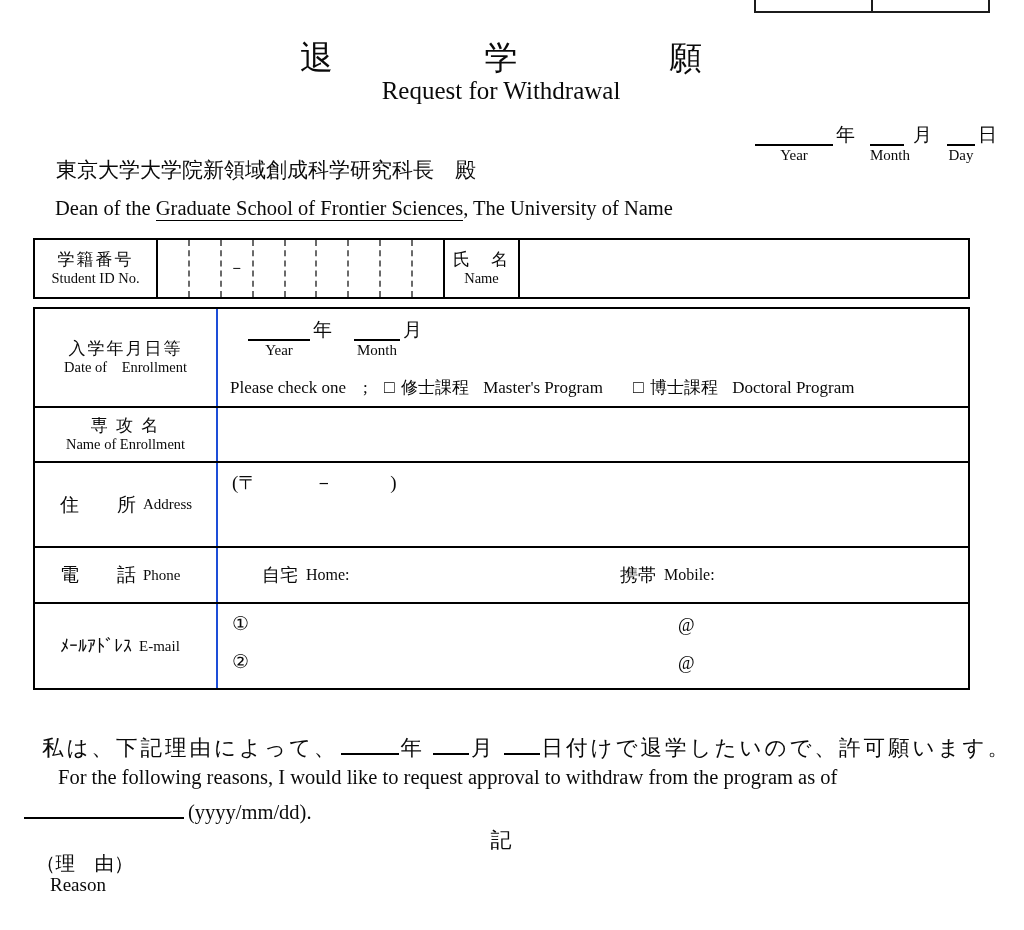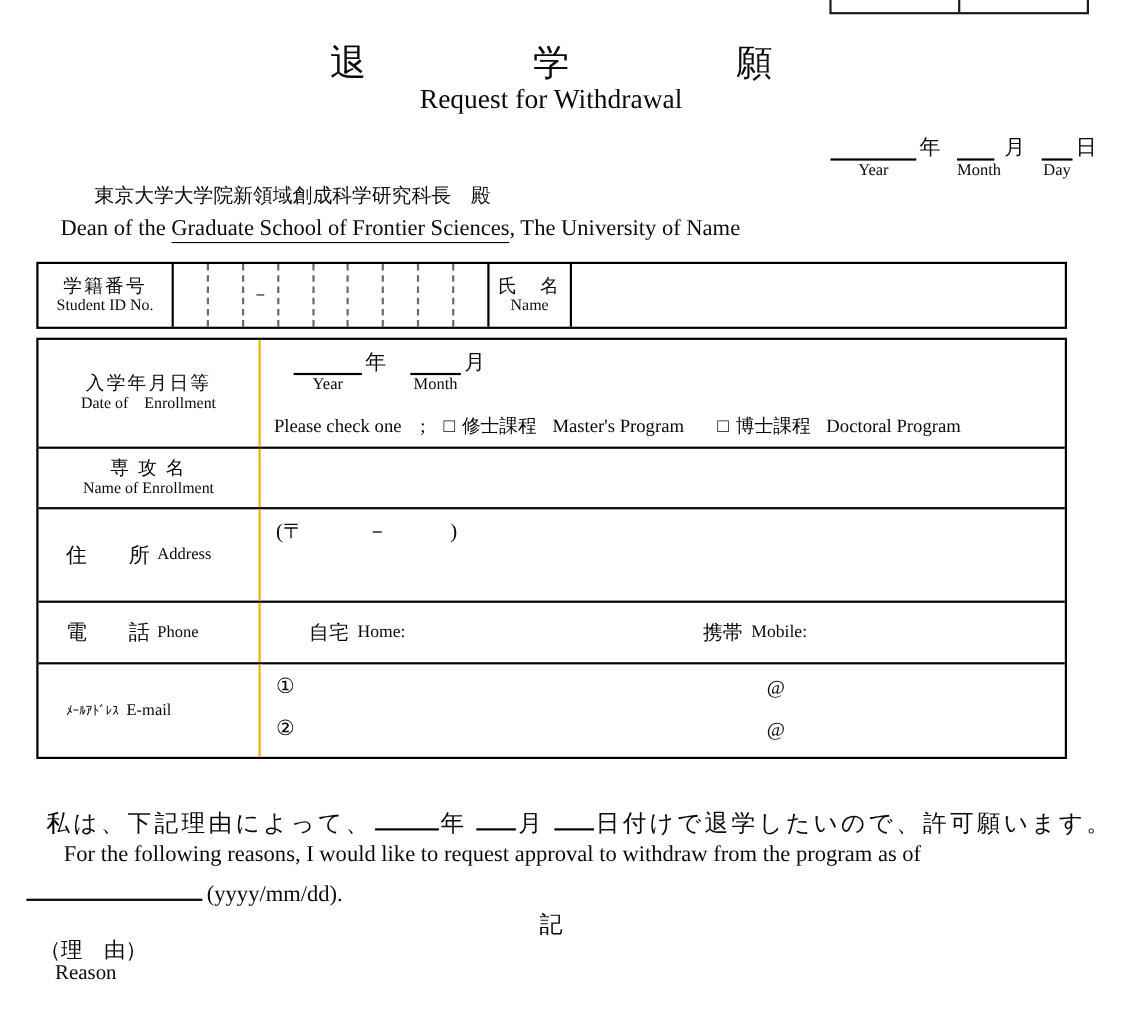--- a/index.html
+++ b/index.html
@@ -22,21 +22,21 @@
   
   .date-line { position: absolute; left: 744px; top: 124px; white-space: nowrap; }
   .dgroup { display: inline-grid; grid-template-columns: auto auto; align-items: end;
     margin-left: 11px; vertical-align: top; }
   .dgroup .blank { grid-column: 1; grid-row: 1; height: 22px; border-bottom: 2px solid #000; }
   .dgroup .dk { grid-column: 2; grid-row: 1; font-size: 19px; line-height: 1.15; padding-left: 3px; }
   .dgroup .den { grid-column: 1; grid-row: 2; font-size: 15px; text-align: center; padding-top: 1px; }
   .w-year { width: 78px; } .w-month { width: 34px; } .w-day { width: 28px; }
 
   
-  .addr-jp { position: absolute; left: 56px; top: 166px; font-size: 18px; margin-left: 30px; }
+  .addr-jp { position: absolute; left: 56px; top: 156px; font-size: 21px; }
   .addr-en { position: absolute; left: 55px; top: 197px; font-size: 20.5px; }
   .u { border-bottom: 1.5px solid #000; padding-bottom: 1px; text-align: right; }
 
   
   .id-table { position: absolute; left: 33px; top: 238px; width: 937px; height: 61px;
     border: 2px solid #000; display: flex; }
   .cell-label { display: flex; flex-direction: column; justify-content: center; align-items: center; }
   .id-label { width: 123px; border-right: 2px solid #000; }
   .lj { font-size: 17px; letter-spacing: 2px; line-height: 1.25; }
   .le { font-size: 14.5px; line-height: 1.2; }
@@ -44,21 +44,21 @@
   .id-cell { flex: 1; border-right: 2px dashed #6a6a6a; display: flex; align-items: center;
     justify-content: center; font-size: 16px; }
   .id-cell.last { border-right: none; }
   .name-label { width: 77px; border-left: 2px solid #000; border-right: 2px solid #000; }
   .name-value { flex: 1; }
 
   
   .main-table { position: absolute; left: 33px; top: 307px; width: 937px; border: 2px solid #000; }
   .mrow { display: flex; }
   .mrow + .mrow { border-top: 2px solid #000; }
-  .mlabel { width: 202px; border-right: 2px solid #eab308; display: flex; flex-direction: column;
+  .mlabel { width: 183px; border-right: 2px solid #1d4ed8; display: flex; flex-direction: column;
     justify-content: center; align-items: center; text-align: center; }
   .mlabel.row-style { flex-direction: row; justify-content: flex-start; align-items: center;
     padding-left: 25px; text-align: left; }
   .mlabel .bigjp { font-size: 19px; }
   .mlabel .smen { font-size: 15px; margin-left: 7px; }
   .mcontent { flex: 1; position: relative; }
   .h-enroll { height: 97px; } .h-dept { height: 55px; gap: 16px; } .h-addr { height: 85px; }
   .h-phone { height: 56px; gap: 30px; } .h-mail { height: 86px; }
 
   .enroll-dates { position: absolute; left: 30px; top: 10px; white-space: nowrap; }
@@ -224,21 +224,21 @@
         </div>
         <div class="phone-mobile">
           <span class="pjp">携帯</span>
           <span class="pen">Mobile:</span>
         </div>
       </div>
     </div>
 
     <div class="mrow h-mail">
       <div class="mlabel row-style">
-        <span class="bigjp" style="font-size:12px">ﾒｰﾙｱﾄﾞﾚｽ</span>
+        <span class="bigjp" style="font-size:18px">ﾒｰﾙｱﾄﾞﾚｽ</span>
         <span class="smen">E-mail</span>
       </div>
       <div class="mcontent">
         <div class="email-line l1">
           <span class="email-marker">①</span>
           <span class="email-fill"></span>
           <span class="email-at">@</span>
         </div>
         <div class="email-line l2">
           <span class="email-marker">②</span>

